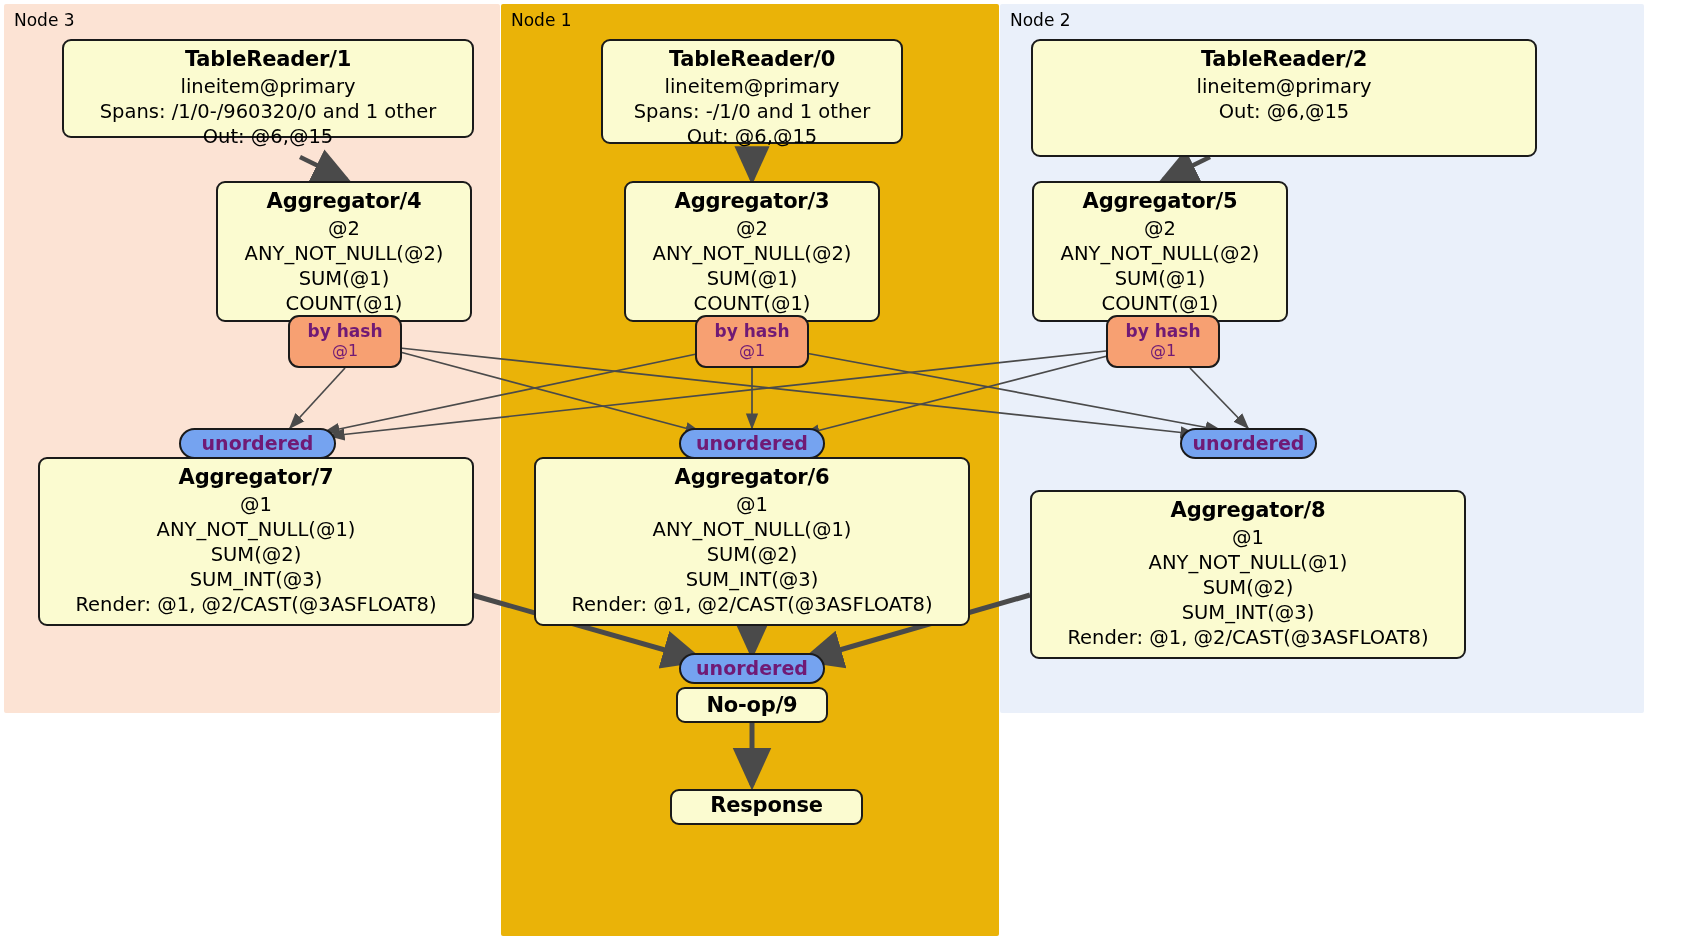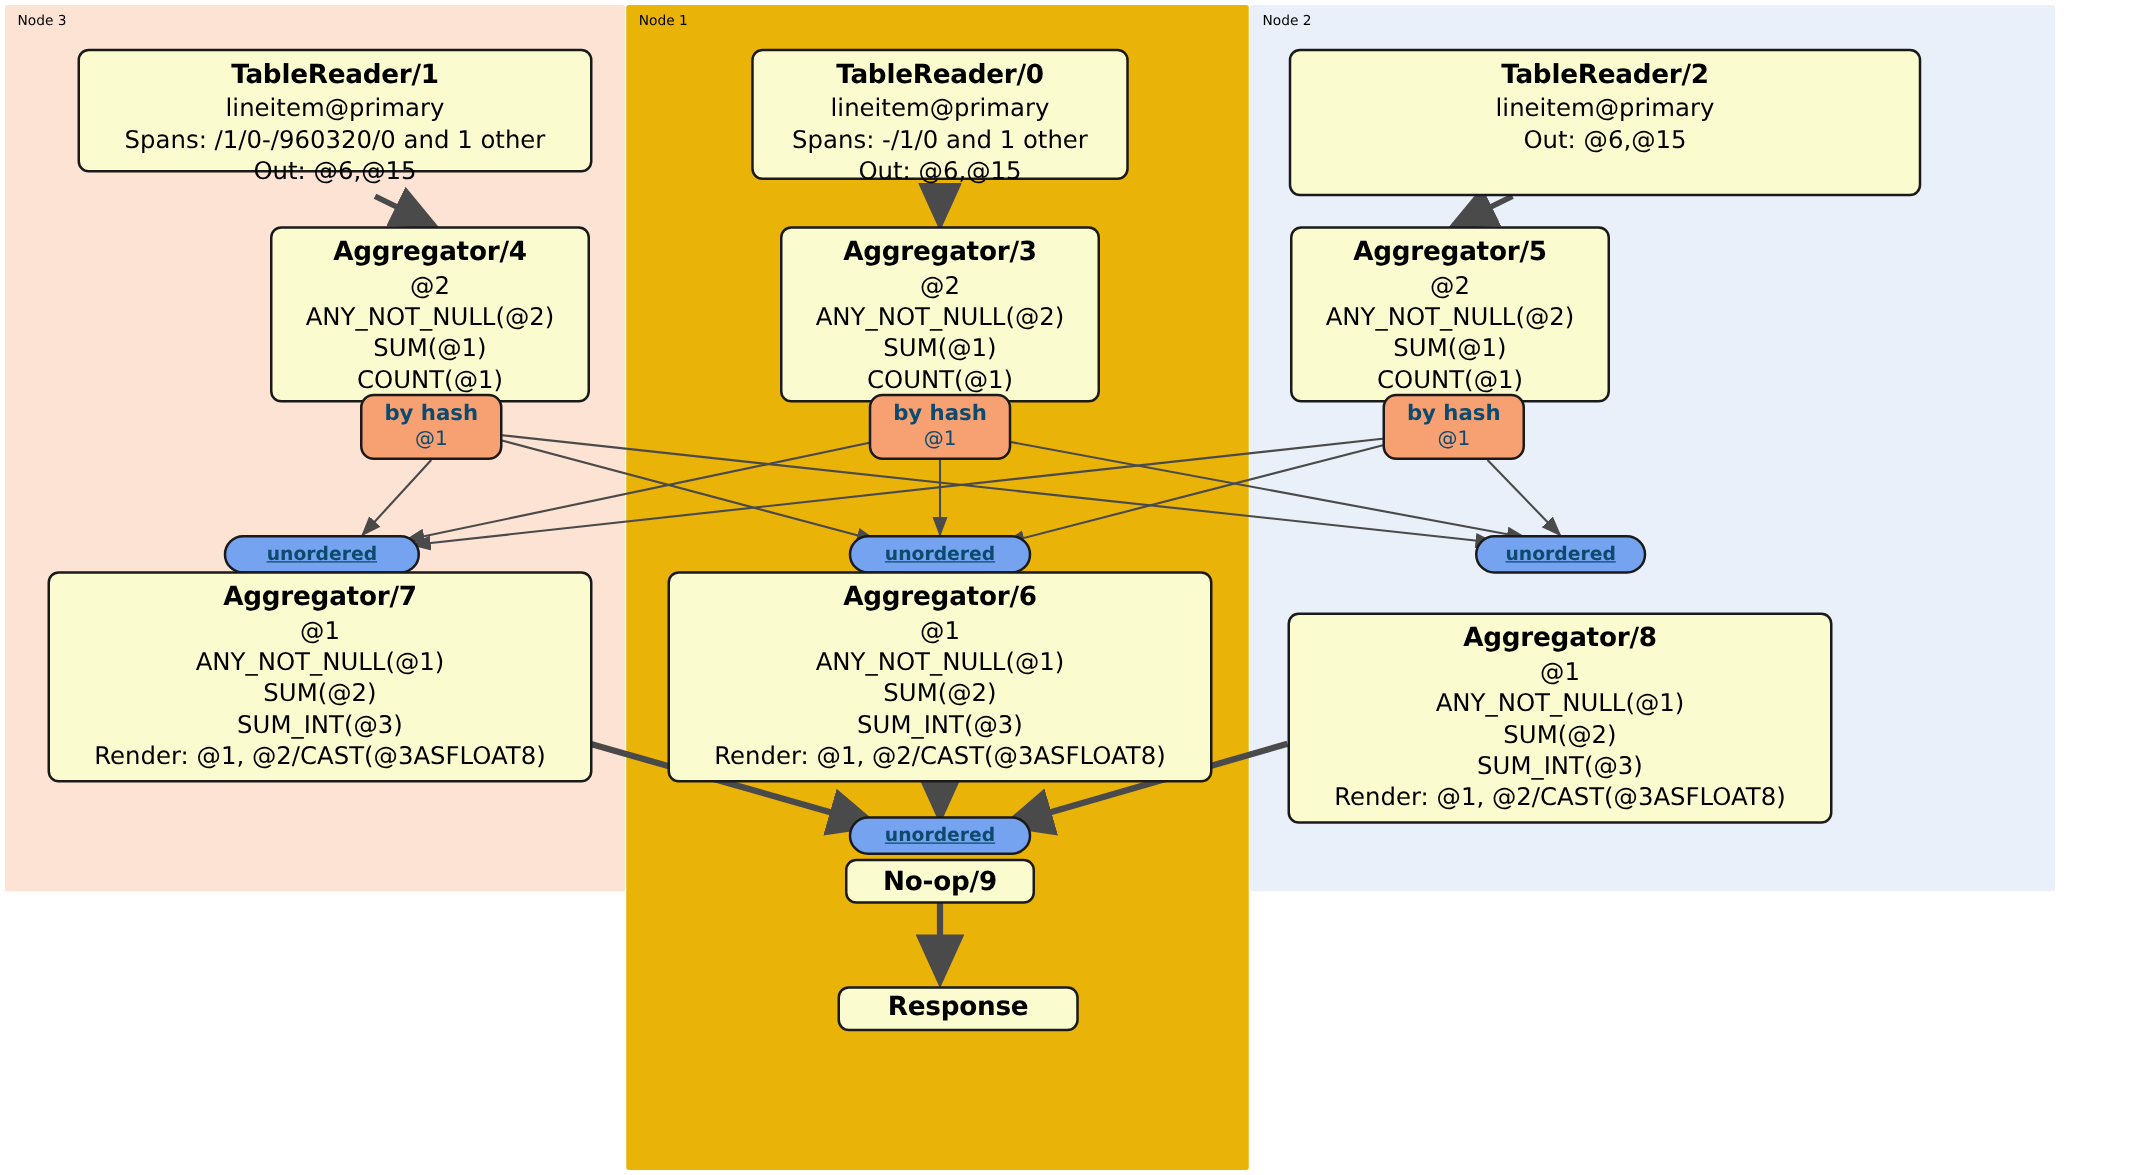--- a/index.html
+++ b/index.html
@@ -17,21 +17,21 @@
   }
   
   .panel {
     position: absolute;
     box-sizing: border-box;
   }
   .panel-label {
     position: absolute;
     left: 10px;
     top: 6px;
-    font-size: 11px;
+    font-size: 17px;
     color: #000;
     font-family: "DejaVu Sans", sans-serif;
     white-space: nowrap;
   }
   #panel-node3 {
     left: 4px; top: 4px; width: 496px; height: 709px;
     background: #fce3d4;
     border-radius: 2px;
   }
   #panel-node1 {
@@ -77,38 +77,37 @@
     white-space: nowrap;
   }
 
   
   .badge {
     position: absolute;
     box-sizing: border-box;
     border: 2px solid #1a1a1a;
     text-align: center;
     font-family: "DejaVu Sans", sans-serif;
-    color: #0c4a6e;
+    color: #701a75;
   }
   .badge.hash {
     background: #f7a072;
     border-radius: 11px;
     font-size: 17px;
     line-height: 20px;
     padding-top: 4px;
   }
   .badge.hash .b1 { font-weight: bold; display:block; }
   .badge.hash .b2 { font-weight: normal; display:block; font-size: 16px; line-height:19px;}
   .badge.unordered {
     background: #75a3f0;
     border-radius: 16px;
-    font-size: 15px;
+    font-size: 19px;
     font-weight: bold;
     line-height: 27px;
-    text-decoration: underline;
   }
 </style>
 </head>
 <body>
 
 <div id="canvas">
 
   <div class="panel" id="panel-node3">
     <span class="panel-label">Node 3</span>
   </div>

